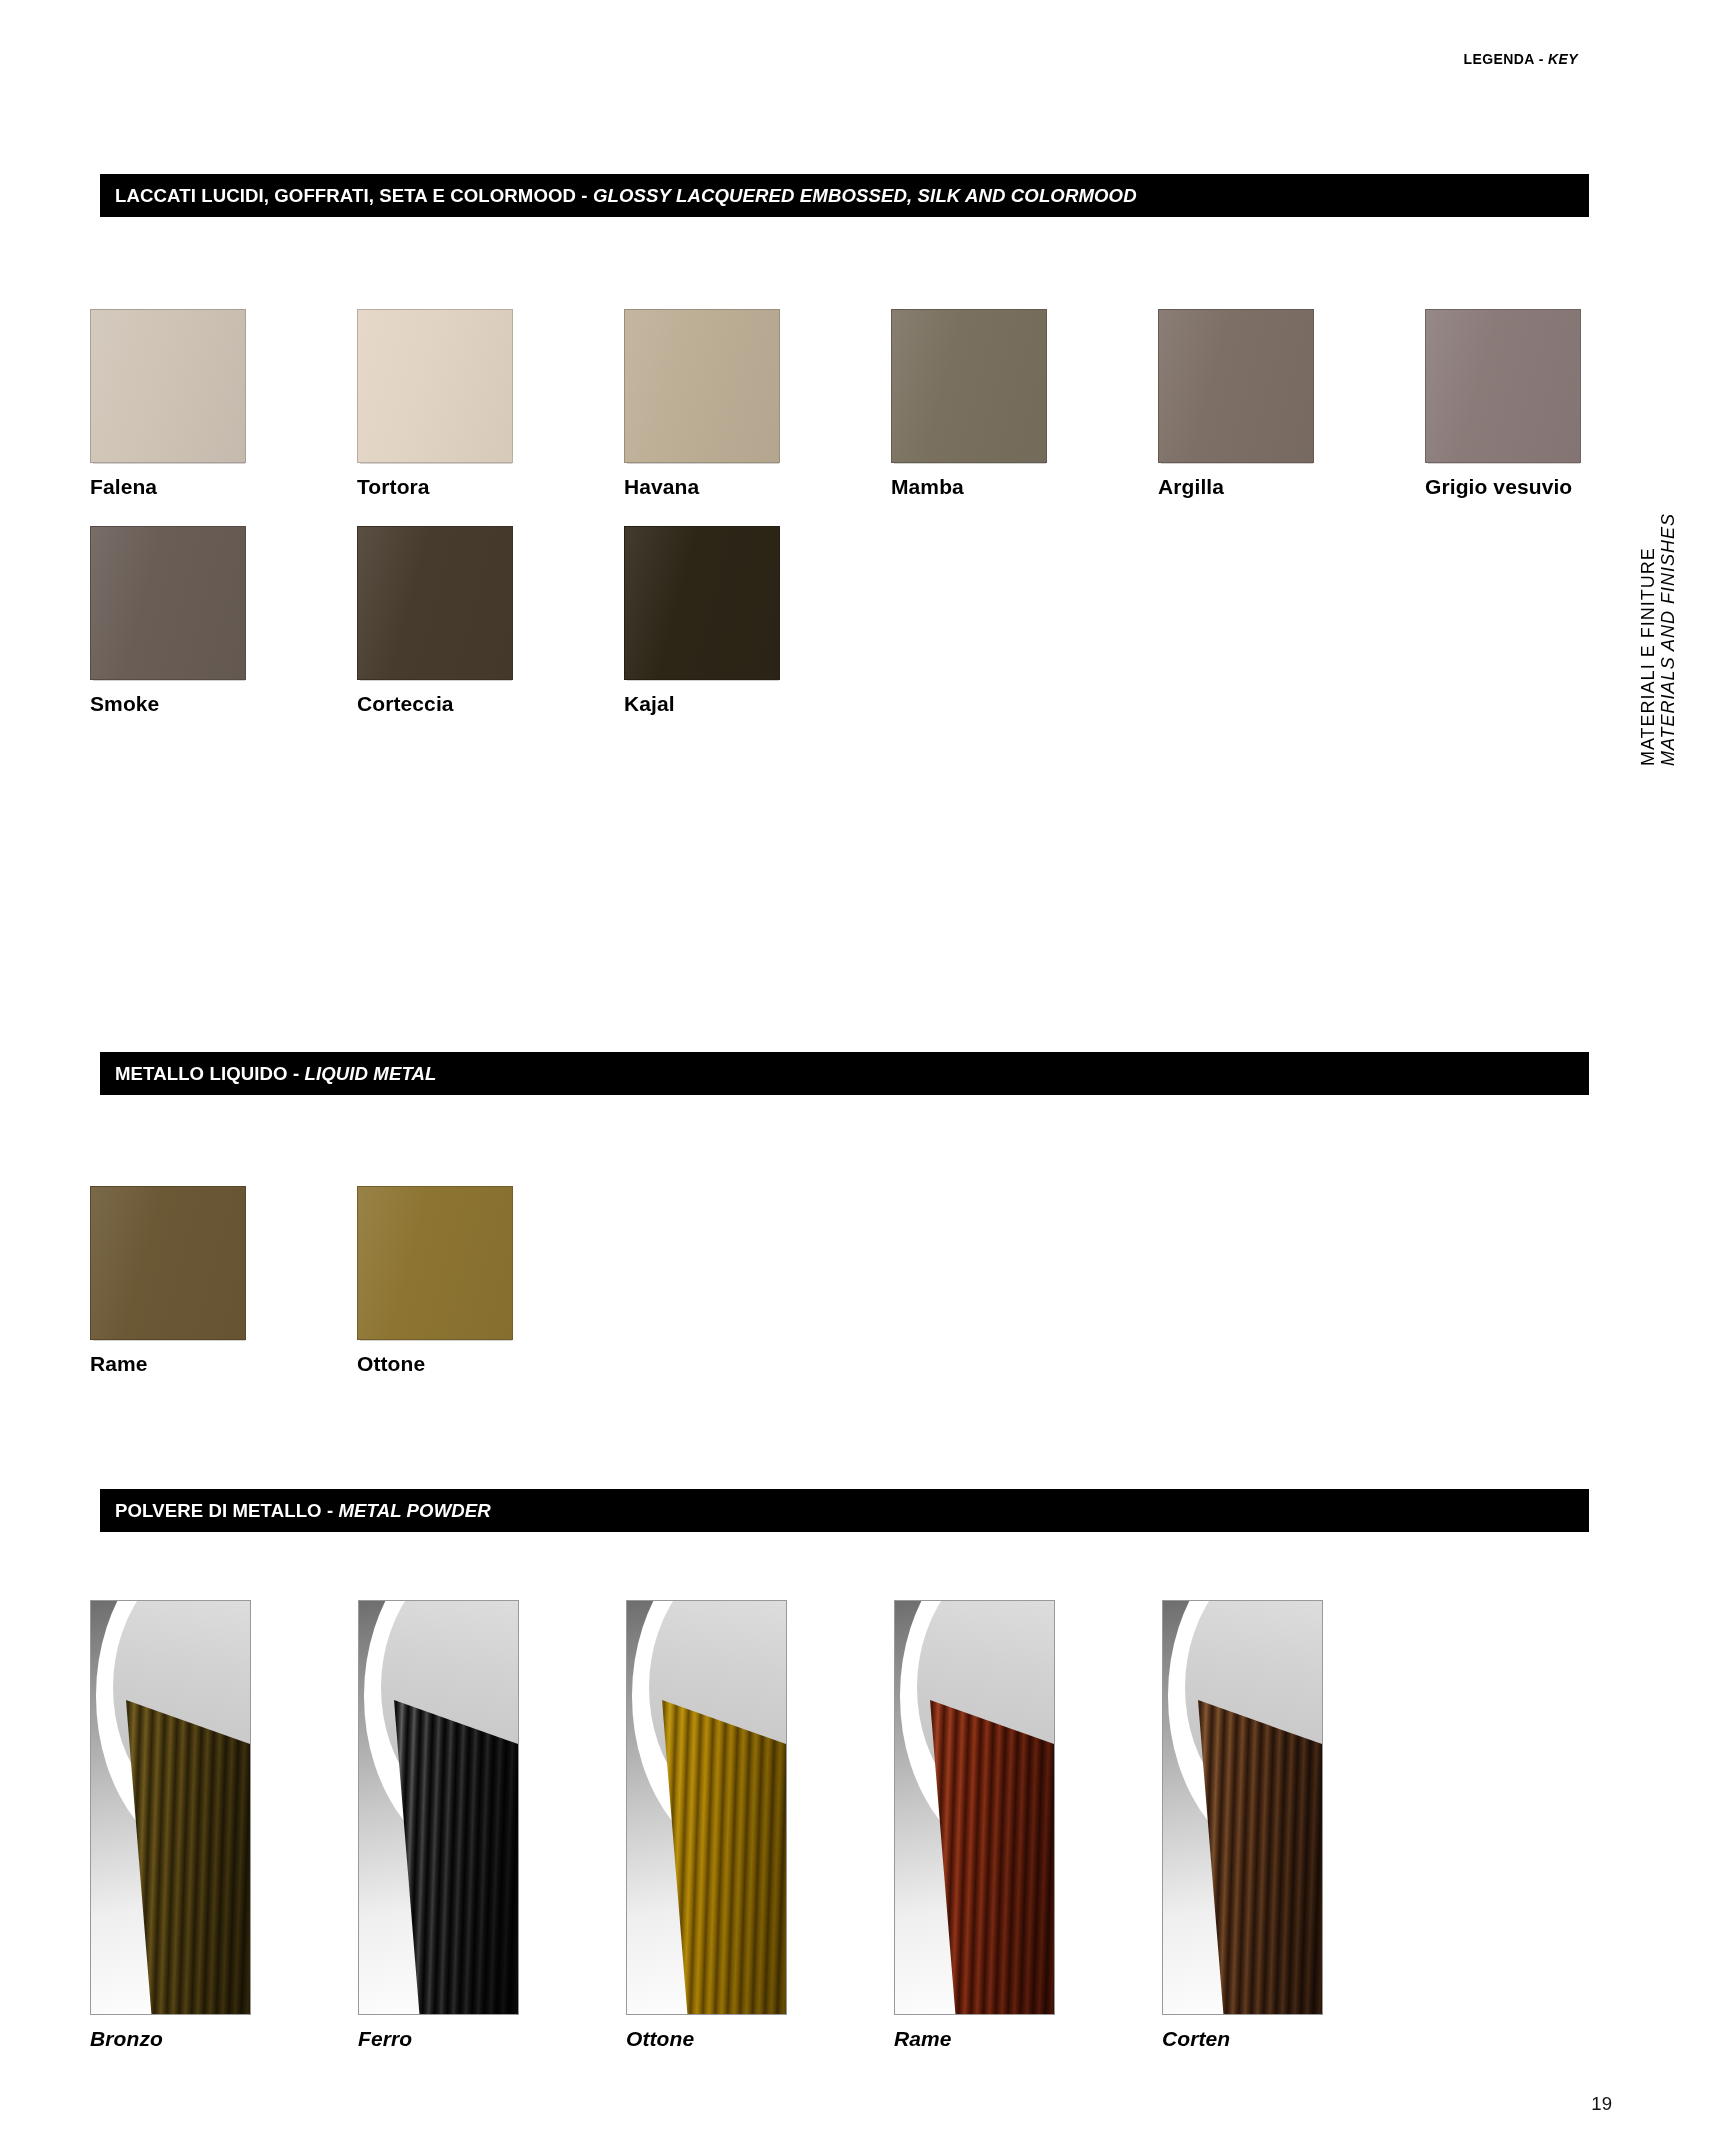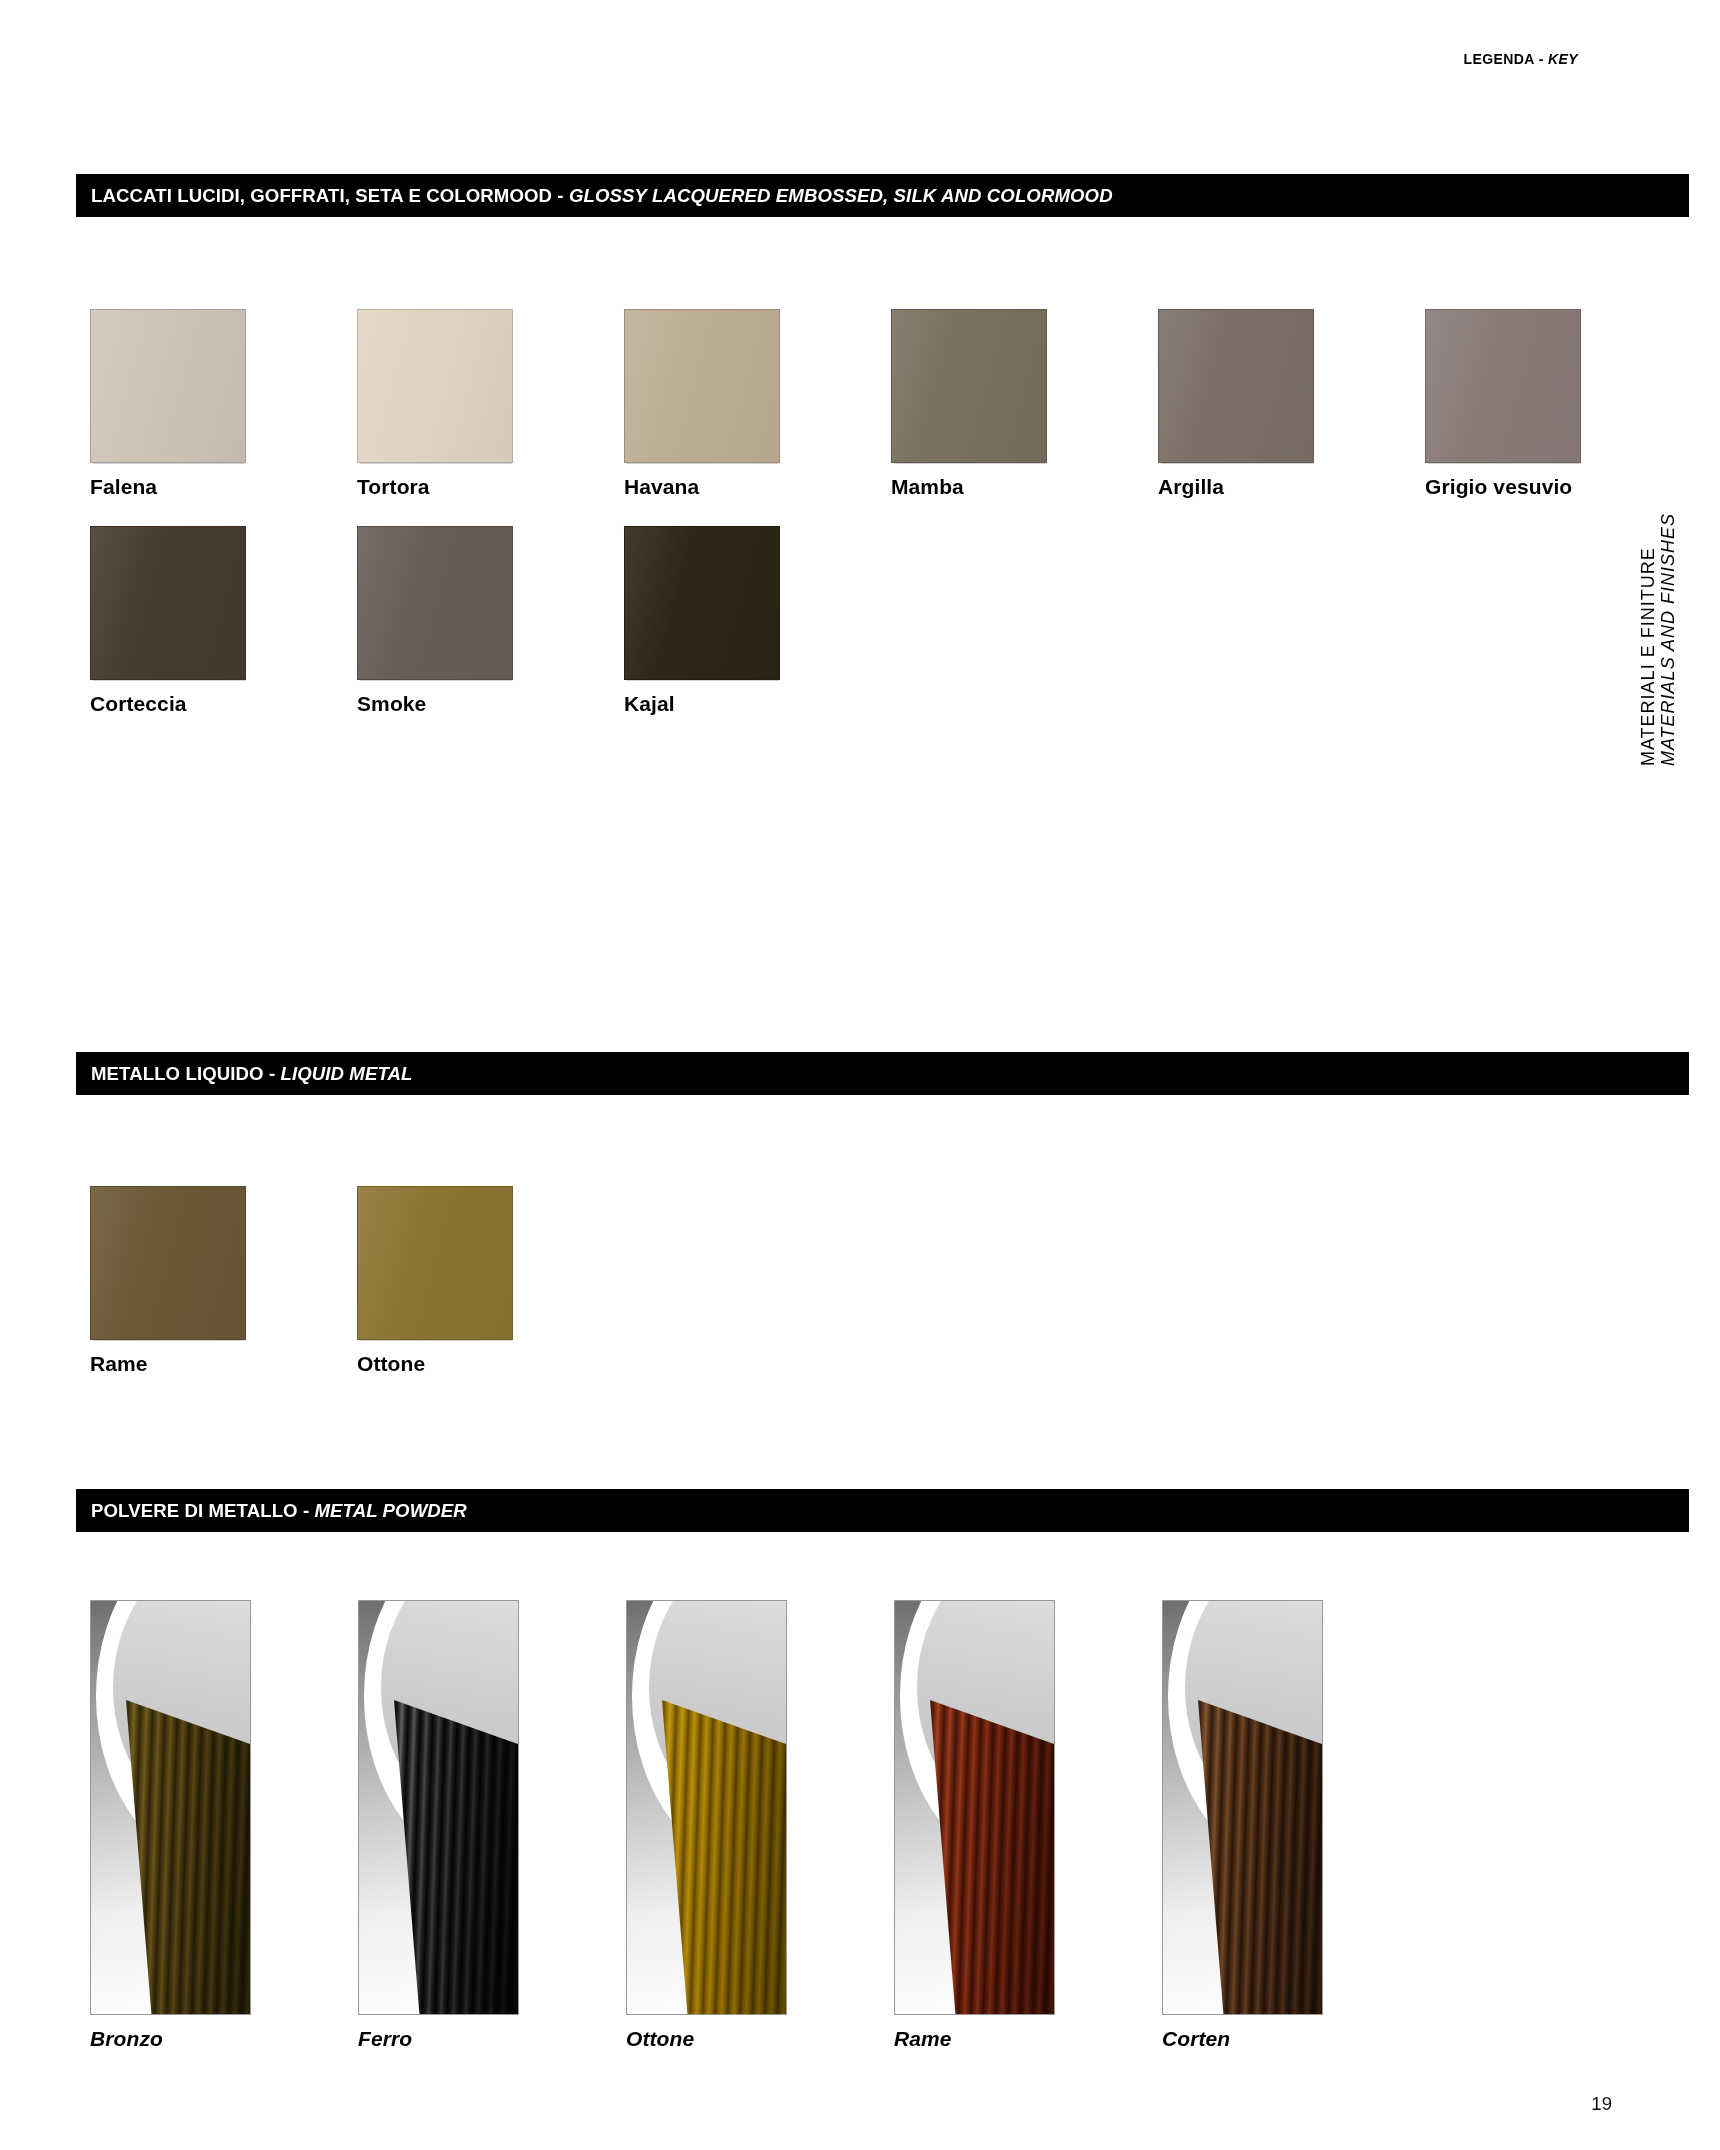--- a/index.html
+++ b/index.html
@@ -56,22 +56,22 @@
     font-size: 18px;
     letter-spacing: 1px;
     color: #000;
     font-style: italic;
     display: block;
   }
 
   
   .banner {
     position: absolute;
-    left: 76px;
-    width: 1613px;
+    left: 100px;
+    width: 1489px;
     height: 43px;
     background: #000000;
     display: flex;
     align-items: center;
     padding-left: 15px;
   }
   .banner-text {
     color: #ffffff;
     font-size: 18.6px;
     font-weight: bold;
@@ -213,26 +213,26 @@
     <div class="label">Argilla</div>
   </div>
   <div class="cell">
     <div class="swatch" style="background:#8A7B79;"></div>
     <div class="label">Grigio vesuvio</div>
   </div>
 </div>
 
 <div class="grid lacquer" style="left:90px; top:526px;">
   <div class="cell">
+    <div class="swatch" style="background:#695D56;"></div>
+    <div class="label">Smoke</div>
+  </div>
+  <div class="cell">
     <div class="swatch" style="background:#473B2D;"></div>
     <div class="label">Corteccia</div>
-  </div>
-  <div class="cell">
-    <div class="swatch" style="background:#695D56;"></div>
-    <div class="label">Smoke</div>
   </div>
   <div class="cell">
     <div class="swatch" style="background:#2C2617;"></div>
     <div class="label">Kajal</div>
   </div>
 </div>
 
 <div class="banner" style="top:1052px;">
   <div class="banner-text">
     <span>METALLO LIQUIDO</span><span> - </span><span class="en">LIQUID METAL</span>

